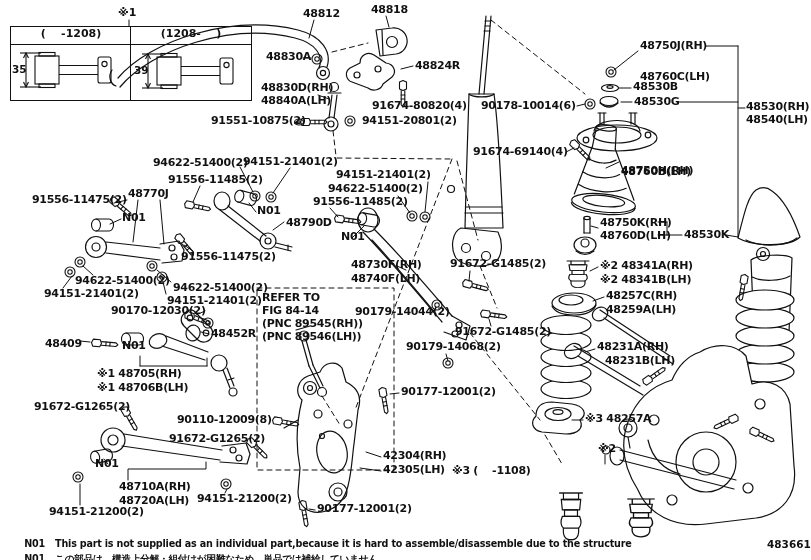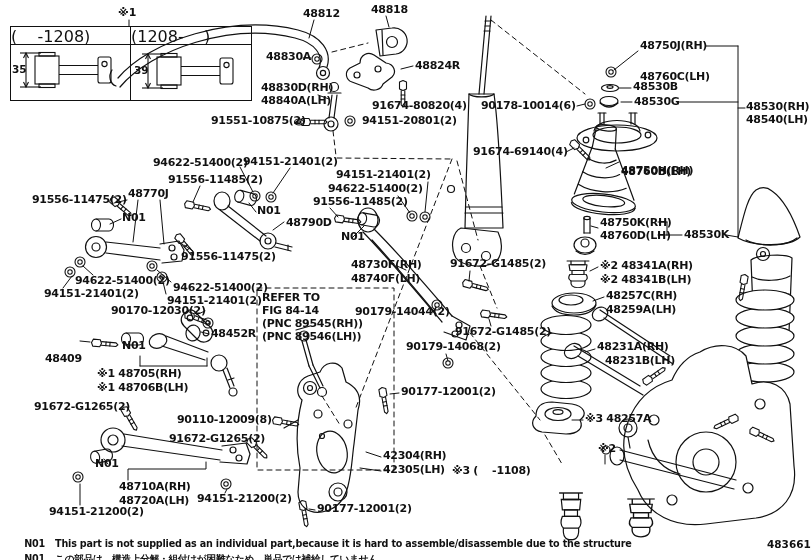--- a/index.html
+++ b/index.html
@@ -5,21 +5,21 @@
   html,body{margin:0;padding:0;background:#fff;}
   #stage{position:relative;width:811px;height:560px;background:#fff;overflow:hidden;
          font-family:"DejaVu Sans","Liberation Sans",sans-serif;color:#111;}
   svg{position:absolute;left:0;top:0;}
   .pl{position:absolute;font-weight:700;font-size:11px;line-height:1.12;
       letter-spacing:-0.3px;white-space:pre;color:#111;}
   .marker{position:absolute;font-weight:700;font-size:11px;color:#111;}
   .ibox{position:absolute;border:1.6px solid #111;}
   .ibox .hdr{position:absolute;left:0;top:0;right:0;border-bottom:1.4px solid #111;
        display:flex;}
-  .ibox .hcell{flex:1;text-align:left;font-weight:400;font-size:16px;white-space:pre;}
+  .ibox .hcell{flex:1;text-align:center;font-weight:700;font-size:11px;white-space:pre;}
   .ibox .vdiv{position:absolute;top:0;bottom:0;border-left:1.4px solid #111;}
   .dim{position:absolute;font-weight:700;font-size:10.5px;color:#111;}
   .note{position:absolute;font-weight:700;font-size:9.6px;letter-spacing:-0.2px;
         color:#111;white-space:pre;}
   .note .code{margin-right:10px;}
   #dwg{position:absolute;font-weight:700;font-size:10.5px;color:#111;}
 </style>
 </head>
 <body>
 
@@ -478,21 +478,21 @@
 <div class="pl" style="left:328px;top:183px;">94622-51400(2)</div>
 <div class="pl" style="left:313px;top:196px;">91556-11485(2)</div>
 <div class="pl" style="left:181px;top:251px;">91556-11475(2)</div>
 <div class="pl" style="left:75px;top:275px;">94622-51400(2)</div>
 <div class="pl" style="left:44px;top:288px;">94151-21401(2)</div>
 <div class="pl" style="left:173px;top:282px;">94622-51400(2)</div>
 <div class="pl" style="left:167px;top:295px;">94151-21401(2)</div>
 <div class="pl" style="left:111px;top:305px;">90170-12030(2)</div>
 <div class="pl" style="left:211px;top:328px;">48452R</div>
 <div class="pl" style="left:122px;top:340px;">N01</div>
-<div class="pl" style="left:45px;top:353px;">48409</div>
+<div class="pl" style="left:45px;top:338px;">48409</div>
 <div class="pl" style="left:97px;top:368px;">※1 48705(RH)</div>
 <div class="pl" style="left:97px;top:382px;">※1 48706B(LH)</div>
 <div class="pl" style="left:34px;top:401px;">91672-G1265(2)</div>
 <div class="pl" style="left:177px;top:414px;">90110-12009(8)</div>
 <div class="pl" style="left:169px;top:433px;">91672-G1265(2)</div>
 <div class="pl" style="left:95px;top:458px;">N01</div>
 <div class="pl" style="left:119px;top:481px;">48710A(RH)</div>
 <div class="pl" style="left:119px;top:495px;">48720A(LH)</div>
 <div class="pl" style="left:197px;top:493px;">94151-21200(2)</div>
 <div class="pl" style="left:49px;top:506px;">94151-21200(2)</div>

